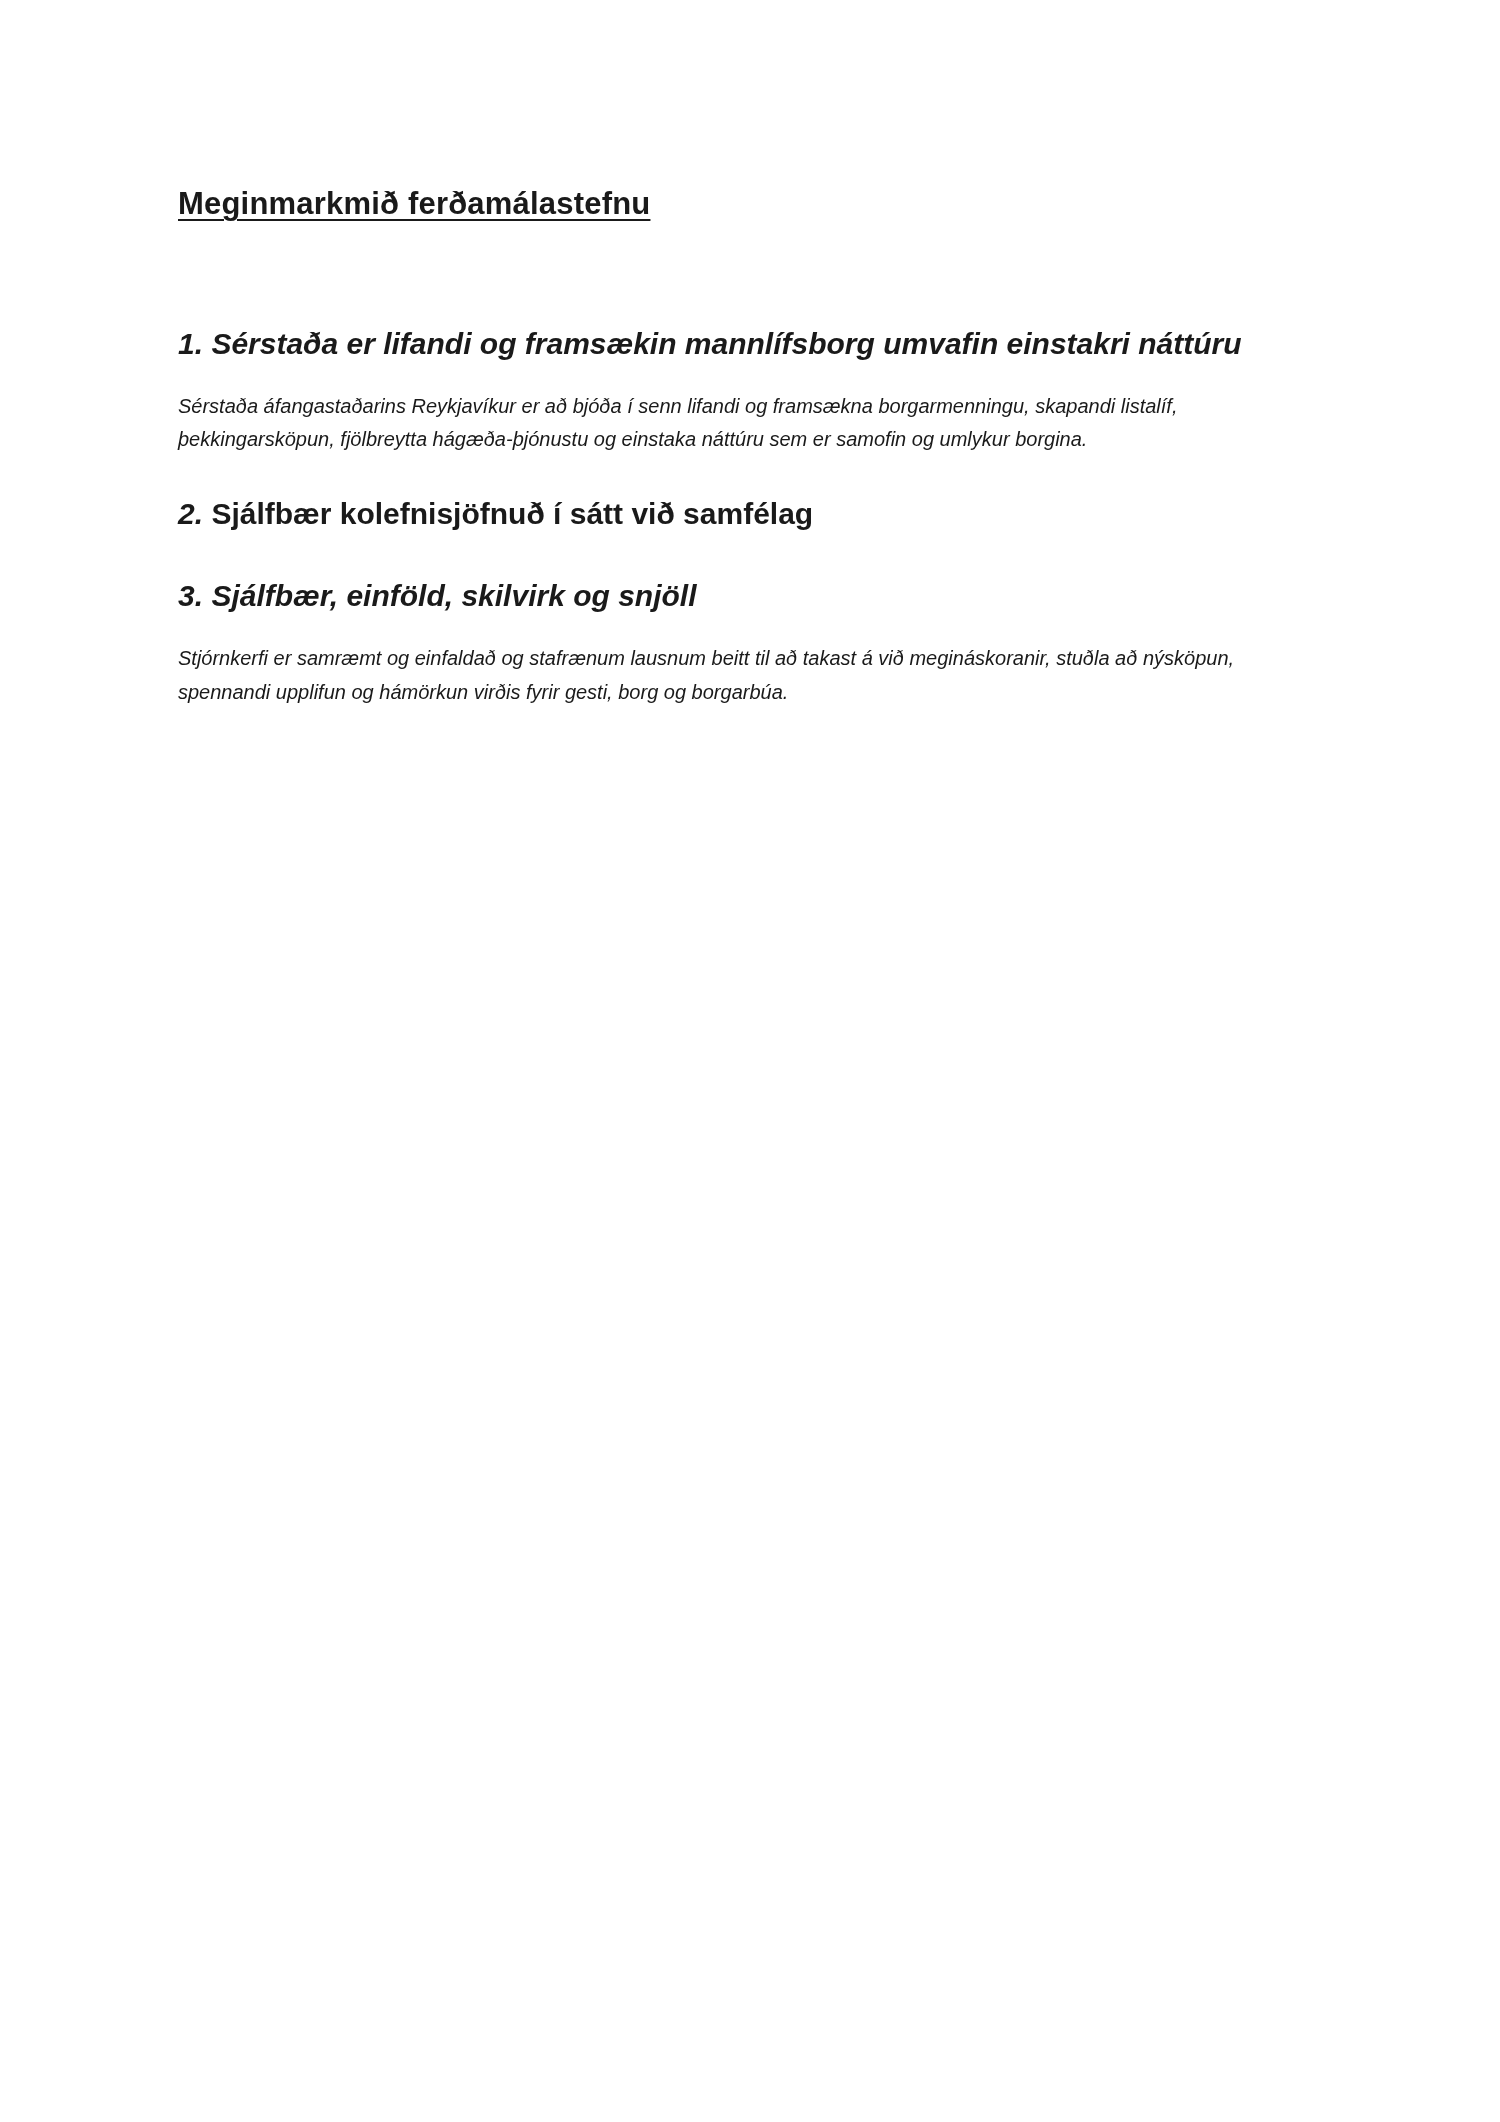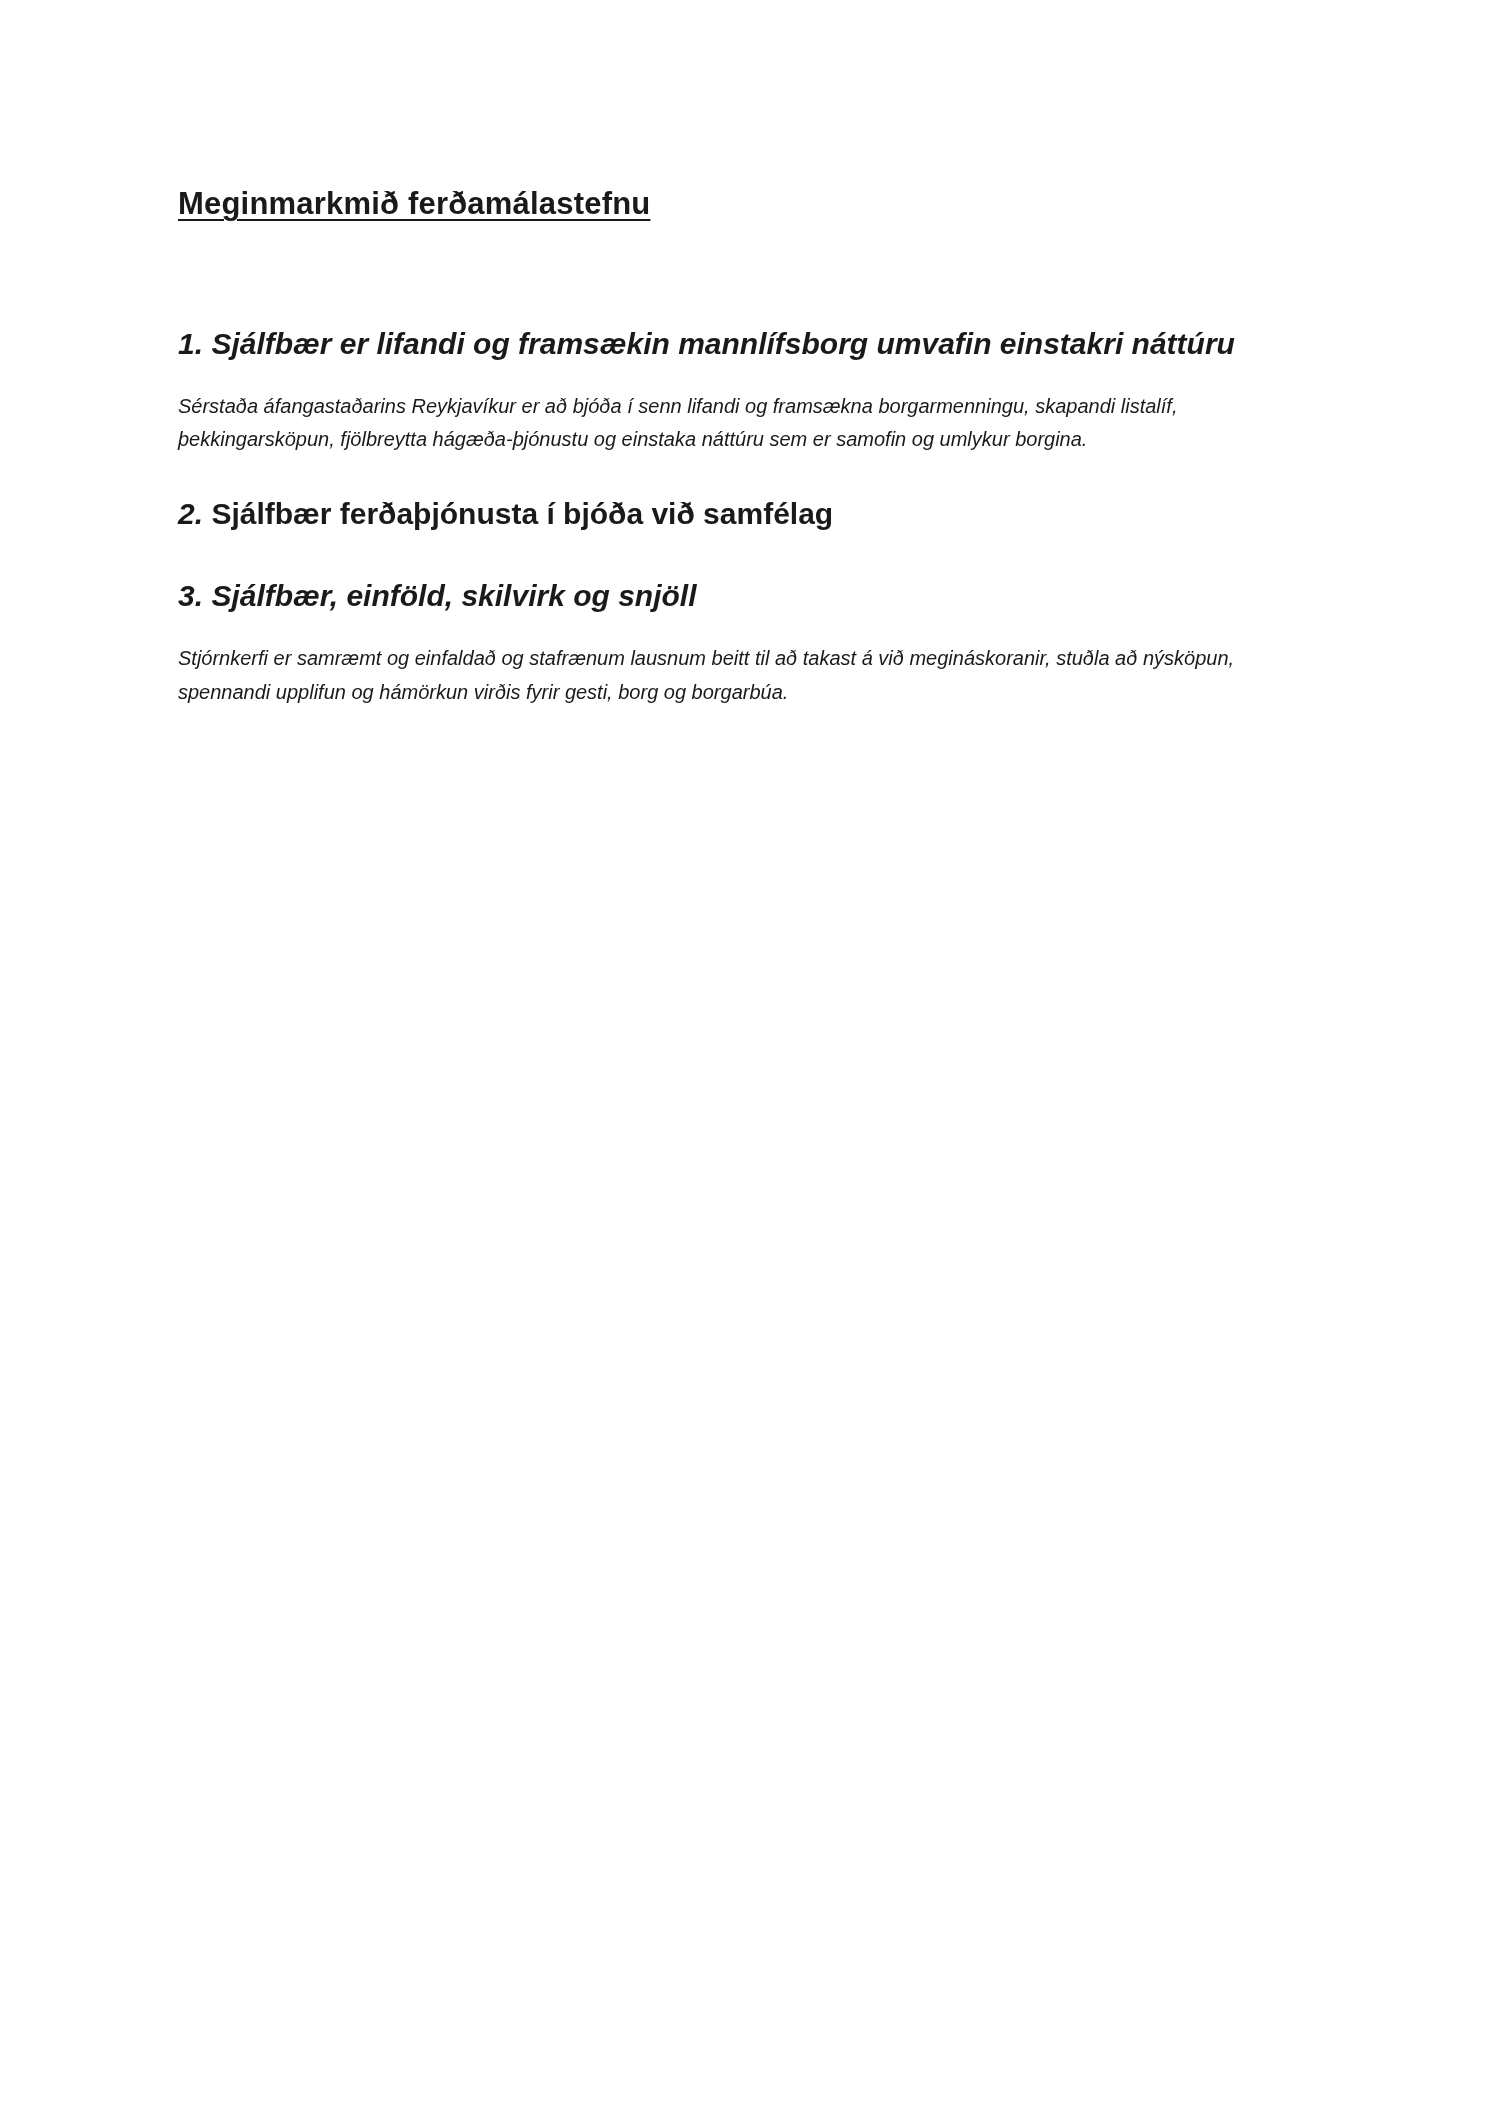--- a/index.html
+++ b/index.html
@@ -51,26 +51,26 @@
   }
 </style>
 </head>
 <body>
 
 <div class="page">
 
   <h1 class="doc-title">Meginmarkmið ferðamálastefnu</h1>
 
   <div class="section">
-    <h2 class="section-heading"><span>1.</span> <span>Sjálfbær er lifandi og framsækin mannlífsborg umvafin einstakri náttúru</span></h2>
+    <h2 class="section-heading"><span>1.</span> <span>Sérstaða er lifandi og framsækin mannlífsborg umvafin einstakri náttúru</span></h2>
     <p class="section-body">Sérstaða áfangastaðarins Reykjavíkur er að bjóða í senn lifandi og framsækna borgarmenningu, skapandi listalíf, þekkingarsköpun, fjölbreytta hágæða-þjónustu og einstaka náttúru sem er samofin og umlykur borgina.</p>
   </div>
 
   <div class="section">
-    <h2 class="section-heading"><span>2.</span> <span class="upright">Sjálfbær ferðaþjónusta í bjóða við samfélag</span></h2>
+    <h2 class="section-heading"><span>2.</span> <span class="upright">Sjálfbær kolefnisjöfnuð í sátt við samfélag</span></h2>
   </div>
 
   <div class="section">
     <h2 class="section-heading"><span>3.</span> <span>Sjálfbær, einföld, skilvirk og snjöll</span></h2>
     <p class="section-body">Stjórnkerfi er samræmt og einfaldað og stafrænum lausnum beitt til að takast á við megináskoranir, stuðla að nýsköpun, spennandi upplifun og hámörkun virðis fyrir gesti, borg og borgarbúa.</p>
   </div>
 
 </div>
 
 </body></html>

